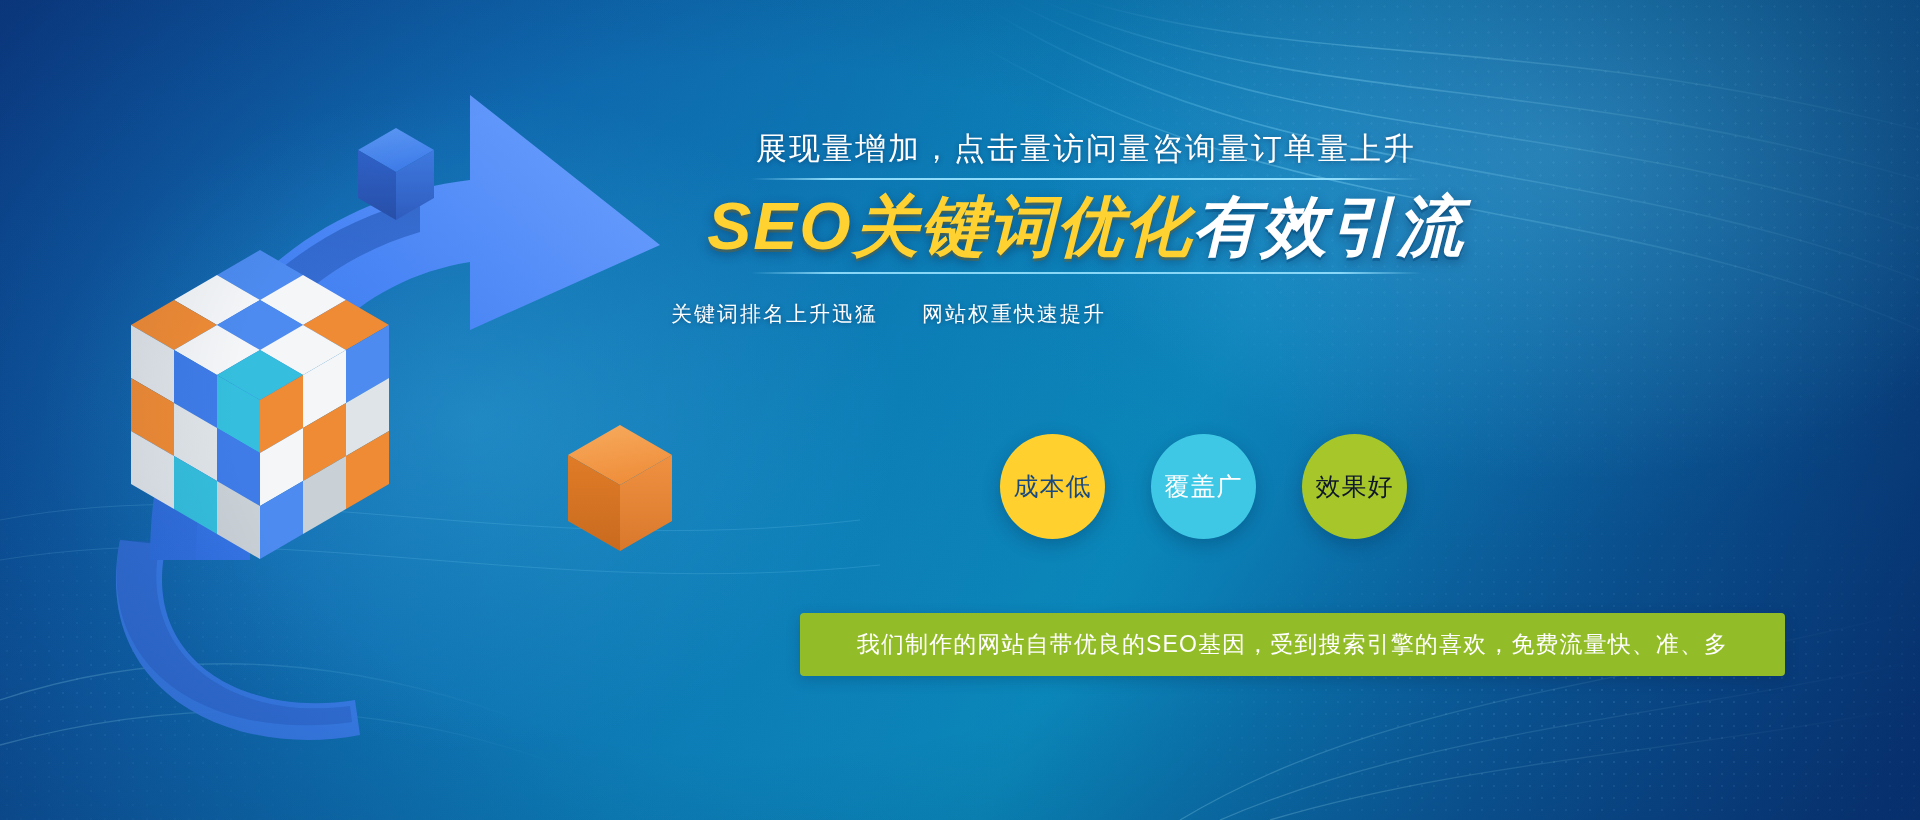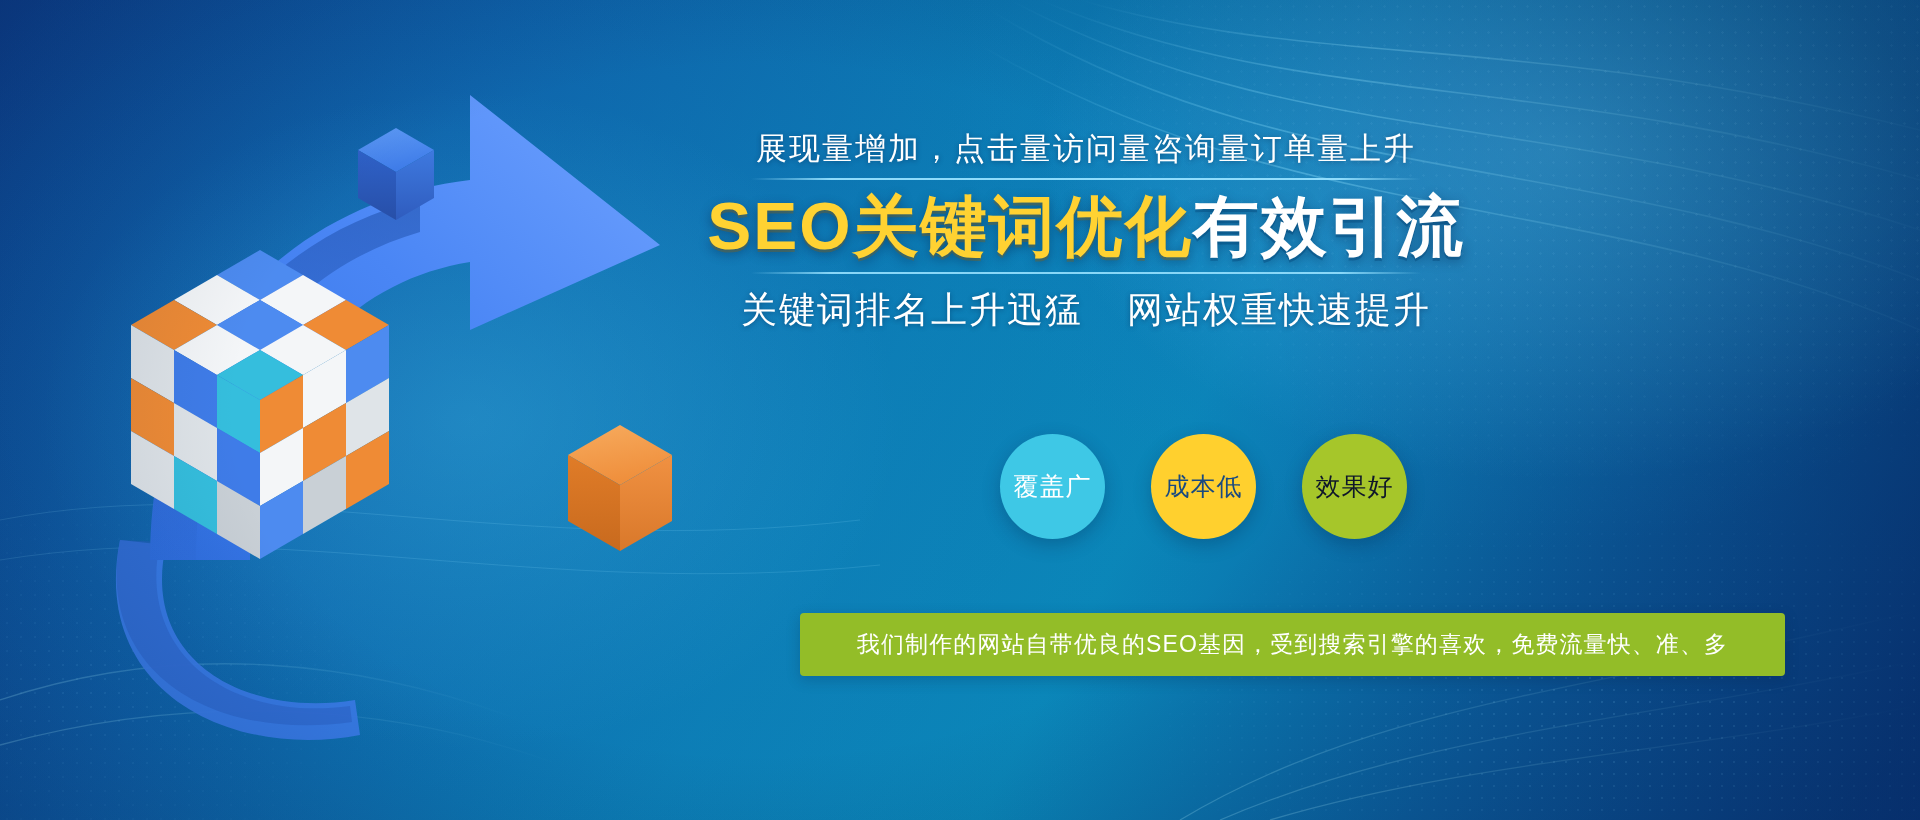--- a/index.html
+++ b/index.html
@@ -71,38 +71,38 @@
     background:linear-gradient(90deg, rgba(130,215,255,0) 0%, rgba(150,225,255,.95) 12%, rgba(150,225,255,.95) 88%, rgba(130,215,255,0) 100%);
   }
   .headline {
     margin-top:7px;
     text-align:center;
     font-size:66px;
     font-weight:bold;
     letter-spacing:2px;
     line-height:1.2;
     white-space:nowrap;
+    font-style:italic;
   }
   .headline .hl-yellow {
     color:#ffd232;
     text-shadow:0 3px 0 rgba(150,95,0,.35), 0 4px 12px rgba(0,30,70,.45);
   }
   .headline .hl-white {
     color:#ffffff;
     text-shadow:0 3px 0 rgba(0,60,110,.35), 0 4px 12px rgba(0,30,70,.45);
   }
   .rule2 {
     margin:6px auto 0;
     width:670px; height:2px;
     background:linear-gradient(90deg, rgba(130,215,255,0) 0%, rgba(150,225,255,.9) 12%, rgba(150,225,255,.9) 88%, rgba(130,215,255,0) 100%);
   }
   .subline {
-    margin-top:12px;
-    text-align:center;
-    font-size:36px;
+    margin-top:26px;
+    font-size:21px;
     letter-spacing:2px;
     color:#ffffff;
     white-space:nowrap;
     text-shadow:0 1px 5px rgba(0,34,74,.45);
   }
   .subline .gap { display:inline-block; width:44px; }
 
   
   .badges {
     position:absolute;
@@ -297,25 +297,25 @@
     <div class="headline">
       <span class="hl-yellow">SEO关键词优化</span><span class="hl-white">有效引流</span>
     </div>
     <div class="rule2"></div>
     <div class="subline">
       <span>关键词排名上升迅猛</span><span class="gap"></span><span>网站权重快速提升</span>
     </div>
   </div>
 
   <div class="badges">
+    <div class="badge badge-1">
+      <span>成本低</span>
+    </div>
     <div class="badge badge-2">
       <span>覆盖广</span>
-    </div>
-    <div class="badge badge-1">
-      <span>成本低</span>
     </div>
     <div class="badge badge-3">
       <span>效果好</span>
     </div>
   </div>
 
   <div class="greenbar">
     <span>我们制作的网站自带优良的SEO基因，受到搜索引擎的喜欢，免费流量快、准、多</span>
   </div>
 

